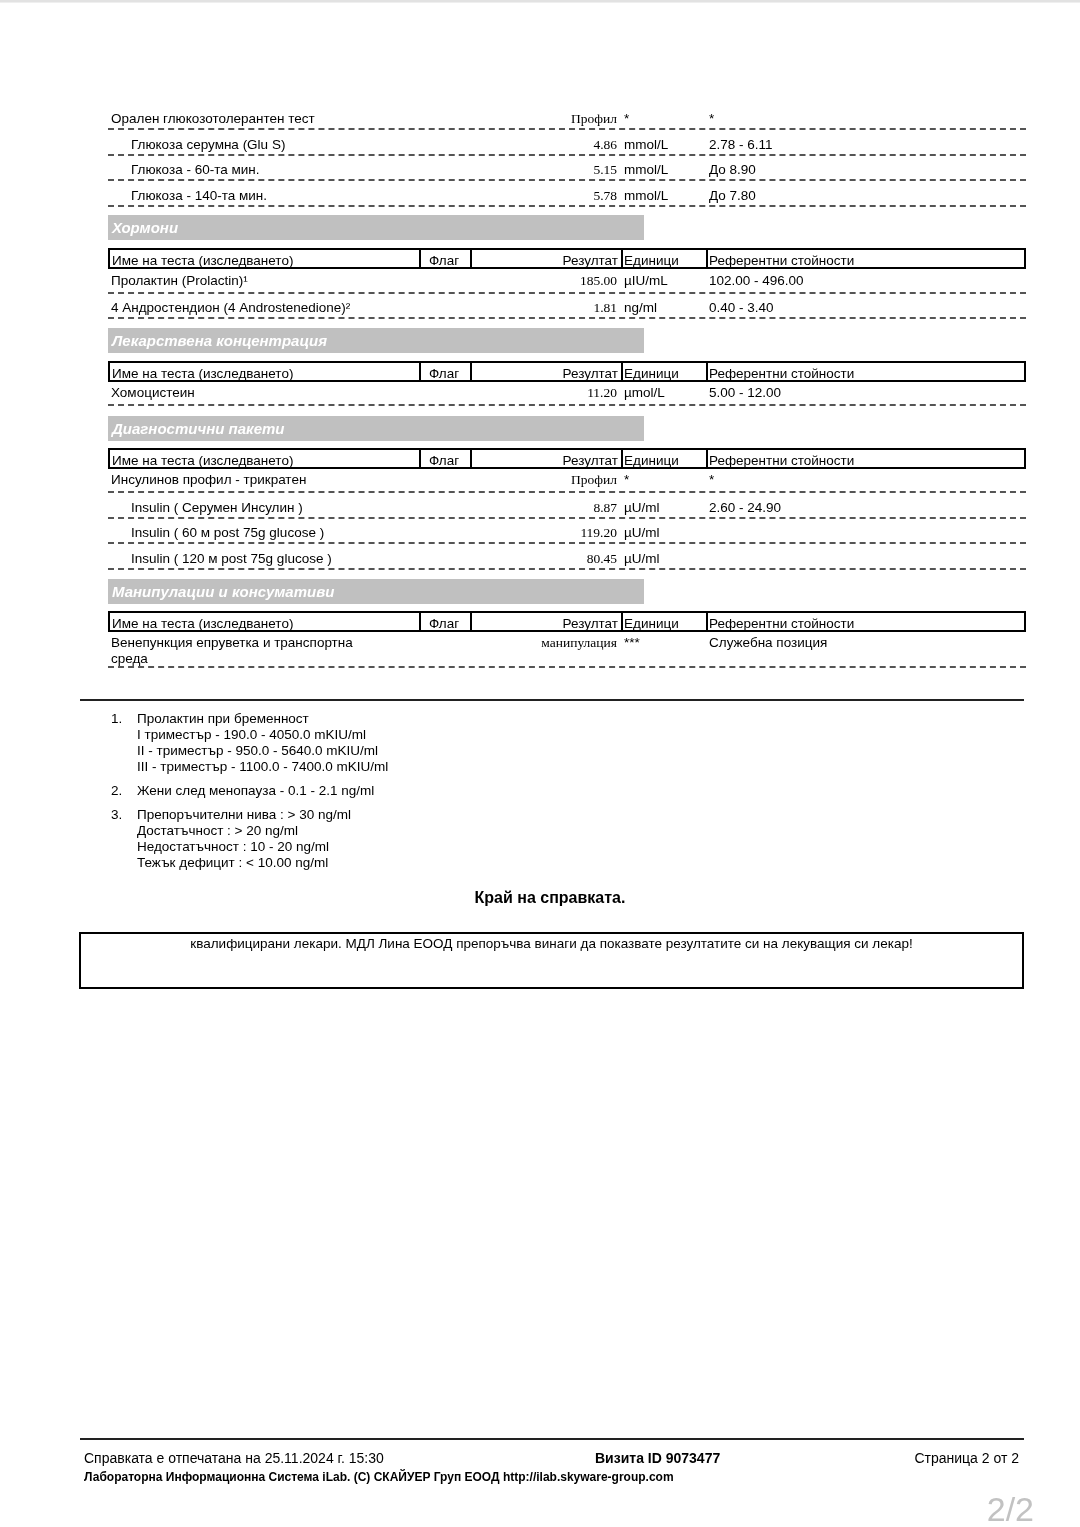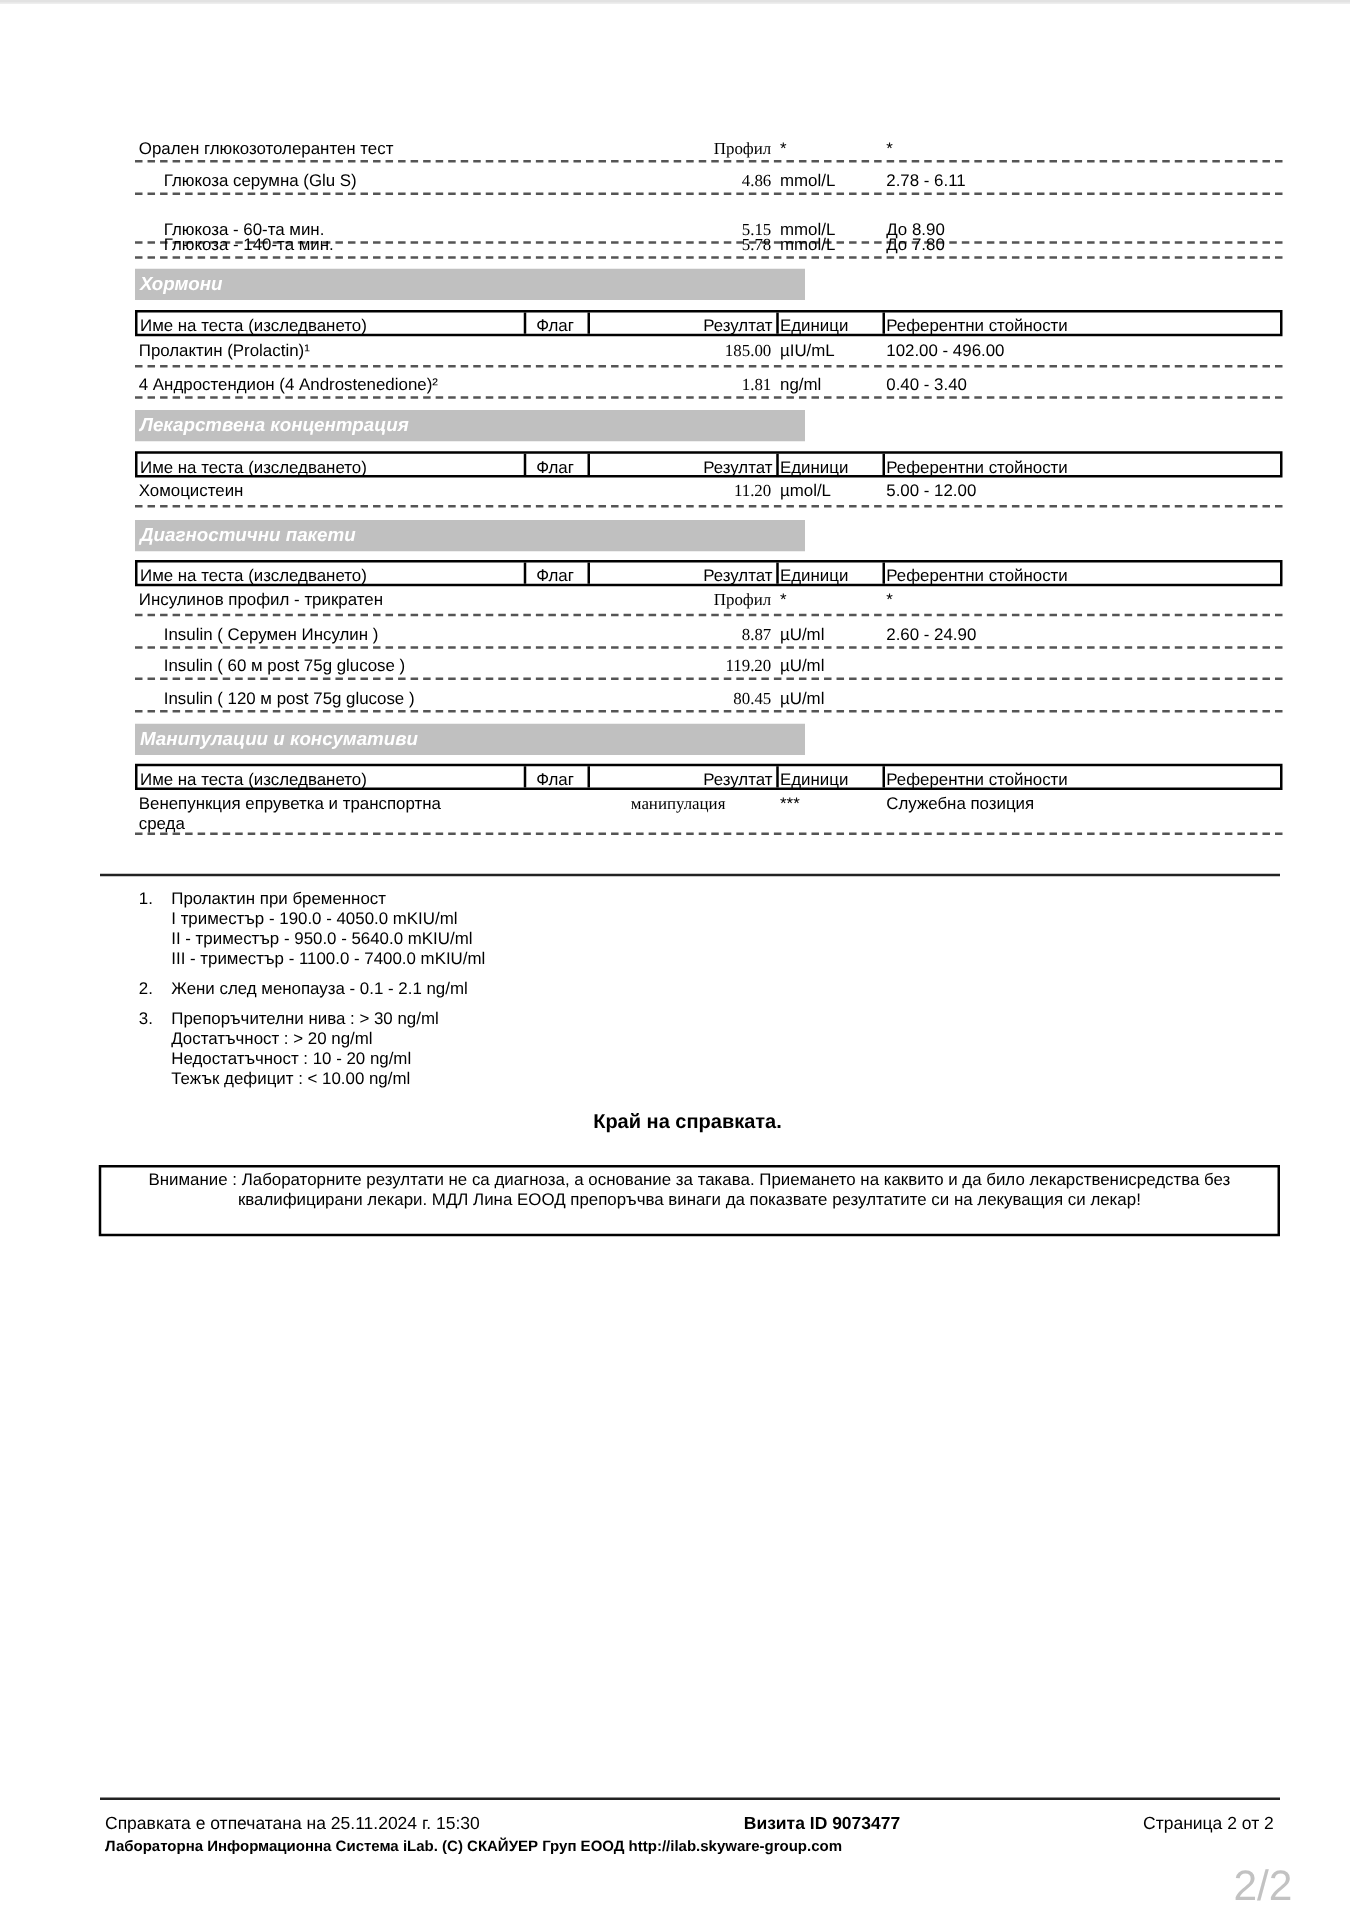--- a/index.html
+++ b/index.html
@@ -50,21 +50,21 @@
   <span class="c c-result">Профил</span>
   <span class="c c-unit">*</span>
   <span class="c c-ref">*</span>
 </div>
 <div class="row dashed" style="top:132px;">
   <span class="c c-name indent">Глюкоза серумна (Glu S)</span>
   <span class="c c-result">4.86</span>
   <span class="c c-unit">mmol/L</span>
   <span class="c c-ref">2.78 - 6.11</span>
 </div>
-<div class="row dashed" style="top:171px;">
+<div class="row dashed" style="top:157px;">
   <span class="c c-name indent">Глюкоза - 60-та мин.</span>
   <span class="c c-result">5.15</span>
   <span class="c c-unit">mmol/L</span>
   <span class="c c-ref">До 8.90</span>
 </div>
 <div class="row dashed" style="top:183px;">
   <span class="c c-name indent">Глюкоза - 140-та мин.</span>
   <span class="c c-result">5.78</span>
   <span class="c c-unit">mmol/L</span>
   <span class="c c-ref">До 7.80</span>
@@ -167,21 +167,21 @@
   <div class="sep" style="left:360px;"></div>
   <span class="h" style="left:362px; width:146px; text-align:right;">Резултат</span>
   <div class="sep" style="left:511px;"></div>
   <span class="h" style="left:514px;">Единици</span>
   <div class="sep" style="left:596px;"></div>
   <span class="h" style="left:599px;">Референтни стойности</span>
 </div>
 <div class="row dashed" style="top:632px; height:36px;">
   <span class="c c-name" style="top:3px;">Венепункция  епруветка и транспортна</span>
   <span class="c c-name" style="top:19px;text-align:center;">среда</span>
-  <span class="c c-result" style="top:3px;text-align:center;">манипулация</span>
+  <span class="c c-result" style="top:3px;">манипулация</span>
   <span class="c c-unit" style="top:3px;">***</span>
   <span class="c c-ref" style="top:3px;">Служебна позиция</span>
 </div>
 
 <div class="hr" style="top:699px;"></div>
 
 <div class="notes">
   <div class="note">
     <span class="num">1.</span>
     <div>Пролактин при бременност</div>
@@ -198,21 +198,20 @@
     <div>Препоръчителни нива : &gt; 30 ng/ml</div>
     <div>Достатъчност : &gt; 20  ng/ml</div>
     <div>Недостатъчност : 10 - 20  ng/ml</div>
     <div>Тежък дефицит : &lt; 10.00  ng/ml</div>
   </div>
 </div>
 
 <div class="end">Край на справката.</div>
 
 <div class="warn">
-  <div>Внимание : Лабораторните резултати не са диагноза, а основание за такава. Приемането на каквито и да било лекарственисредства без</div>
   <div>квалифицирани лекари. МДЛ Лина ЕООД препоръчва винаги да показвате резултатите си на лекуващия си лекар!</div>
 </div>
 
 <div class="foot-line"></div>
 <div class="foot-printed">Справката е отпечатана на 25.11.2024 г. 15:30</div>
 <div class="foot-visit">Визита ID 9073477</div>
 <div class="foot-page">Страница 2 от 2</div>
 <div class="foot-system">Лабораторна Информационна Система iLab. (C) СКАЙУЕР Груп ЕООД http://ilab.skyware-group.com</div>
 
 <div class="page-indicator">2/2</div>

